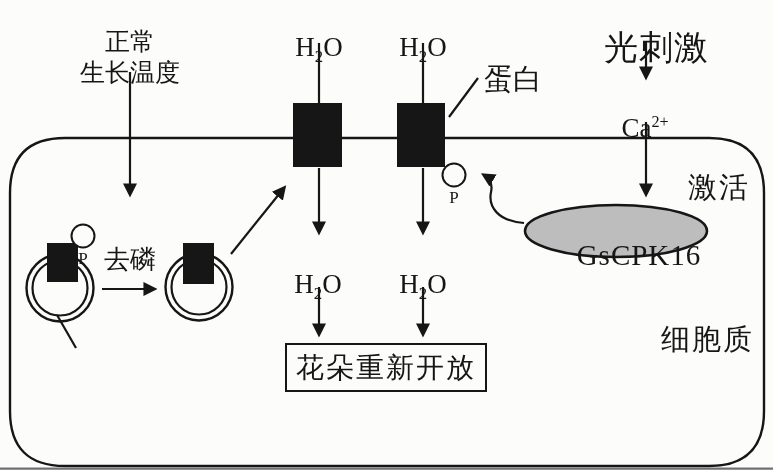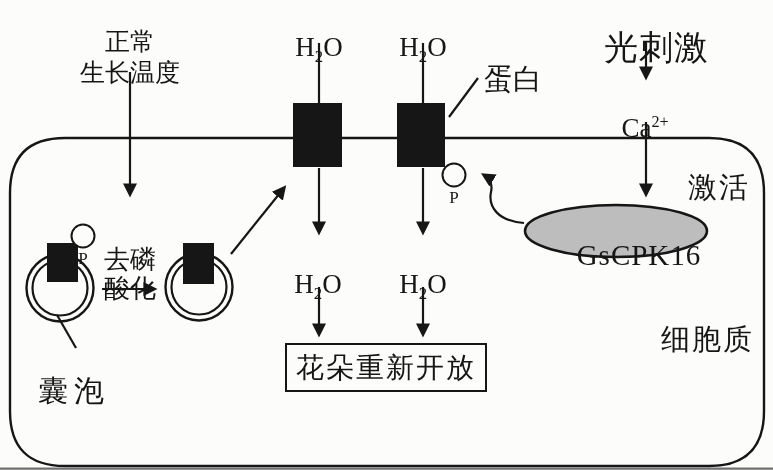--- a/index.html
+++ b/index.html
@@ -123,23 +123,21 @@
 
   <div class="lbl act-lbl">激活</div>
 
   <div class="lbl ctrxy kin-lbl">GsCPK16</div>
 
   <div class="lbl ctrxy p-lbl p-vesicle">P</div>
   <div class="lbl ctrxy p-lbl p-channel">P</div>
 
   <div class="lbl deph-lbl">
     <div>去磷</div>
-    <div>酸化</div>
   </div>
 
-  <div class="lbl ves-lbl">囊泡</div>
 
   <div class="lbl cyt-lbl">细胞质</div>
 
   <div class="flower-box">花朵重新开放</div>
 
 
 </div>
 
 </body></html>

